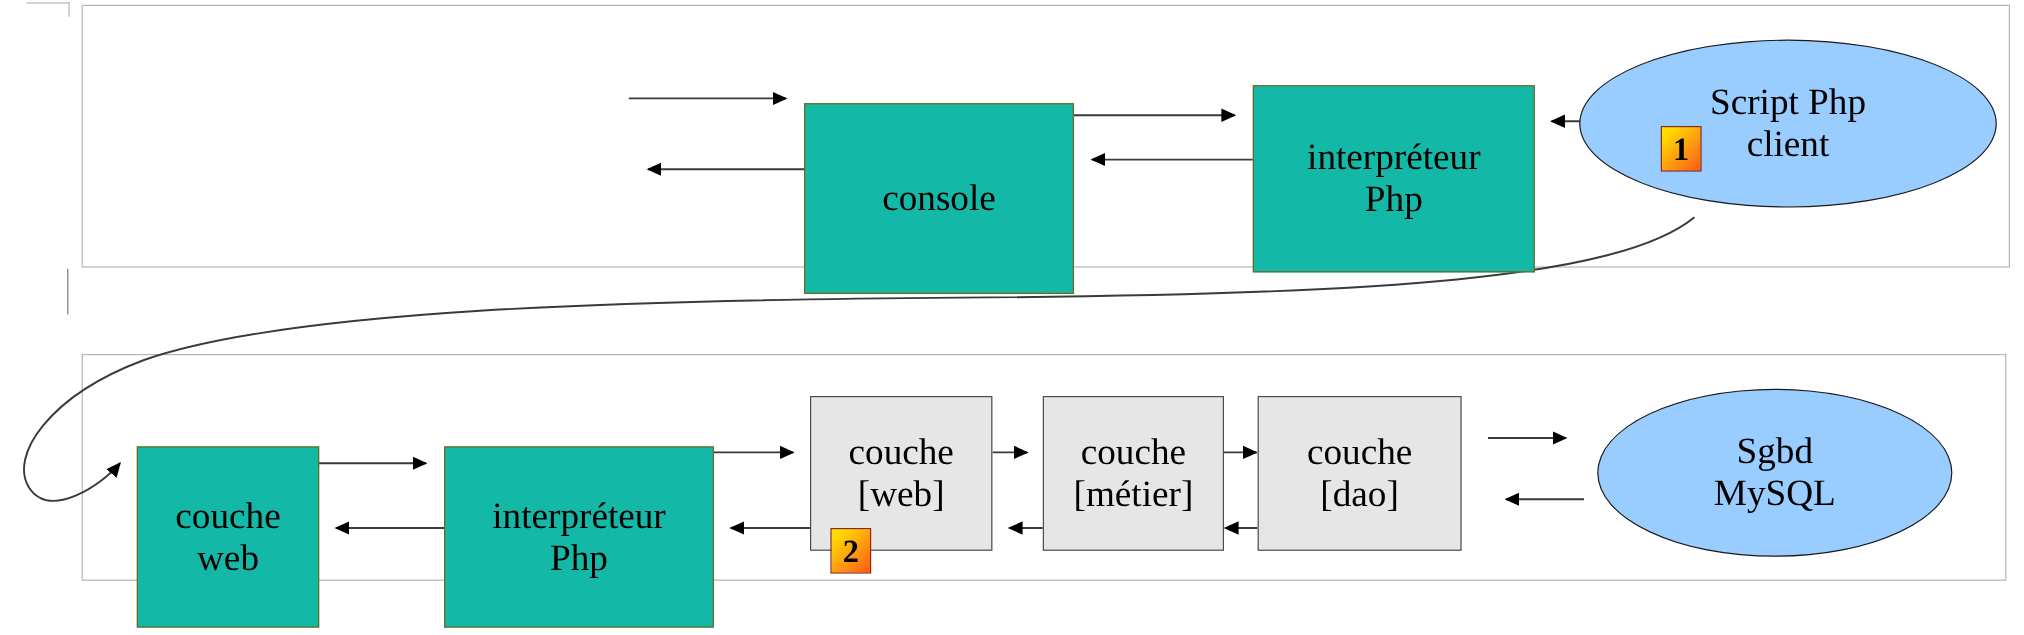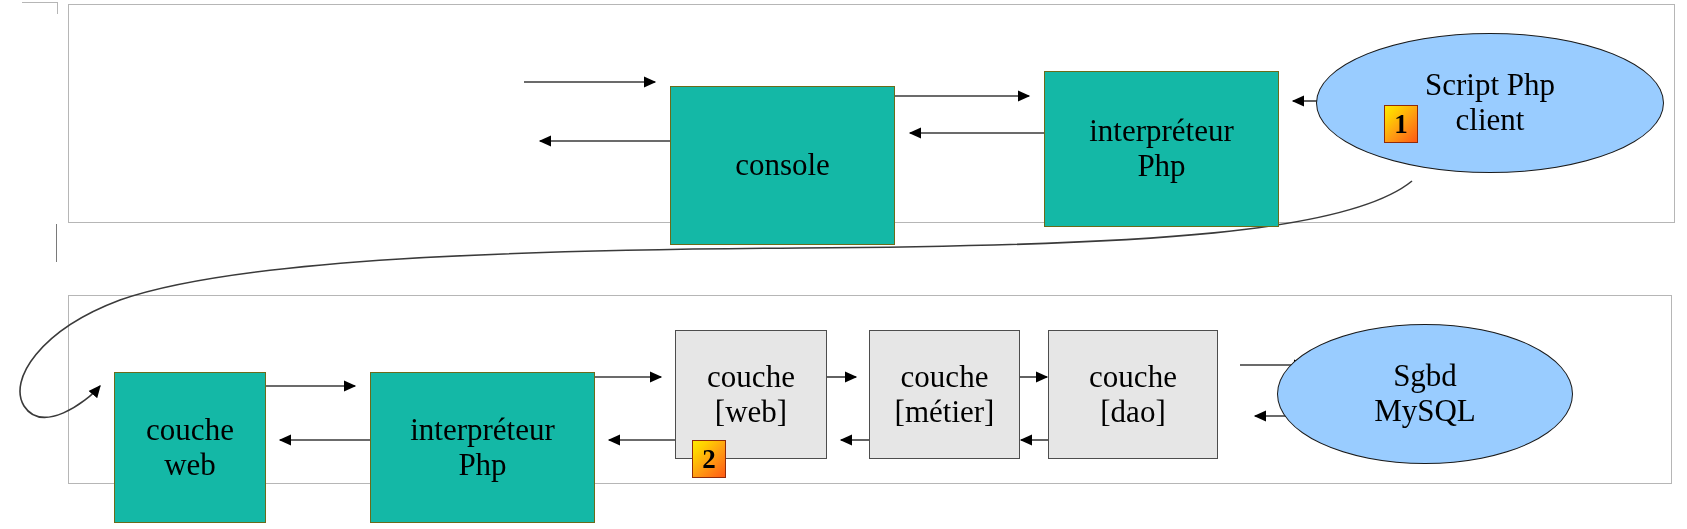--- a/index.html
+++ b/index.html
@@ -128,18 +128,18 @@
   <div class="node box grey" style="left:869px;top:330px;width:151px;height:129px;">
     <span class="lbl">couche
 [métier]</span>
   </div>
 
   <div class="node box grey" style="left:1048px;top:330px;width:170px;height:129px;">
     <span class="lbl">couche
 [dao]</span>
   </div>
 
-  <div class="node ellipse" style="left:1277px;top:324px;width:296px;height:140px;">
+  <div class="node ellipse" style="left:1331px;top:324px;width:296px;height:140px;">
     <span class="lbl">Sgbd
 MySQL</span>
   </div>
 
 </div>
 
 </body></html>

